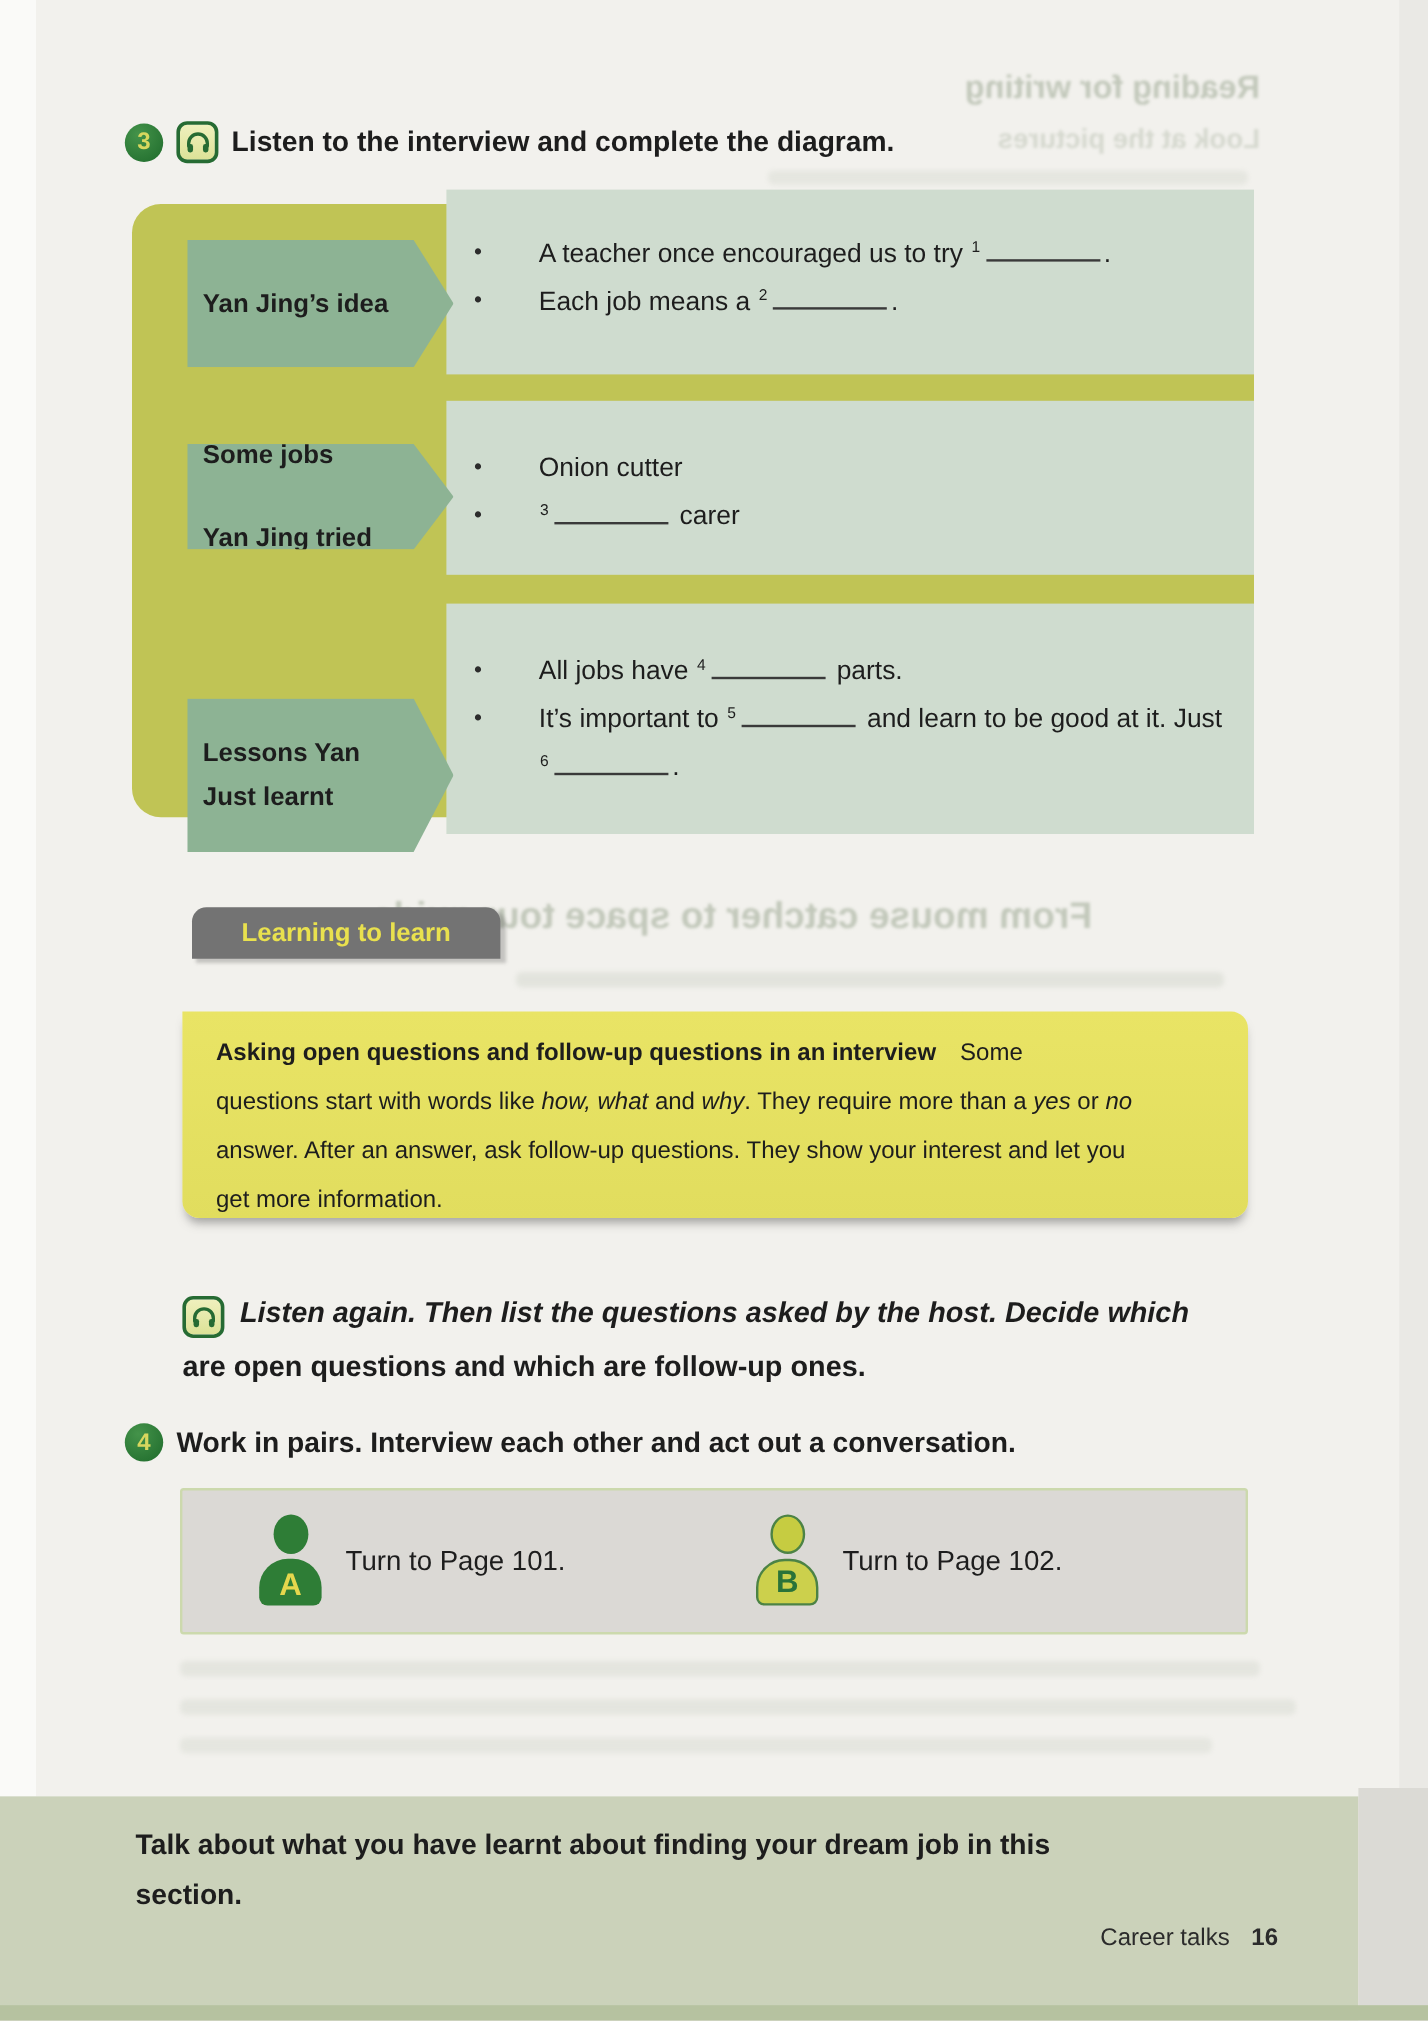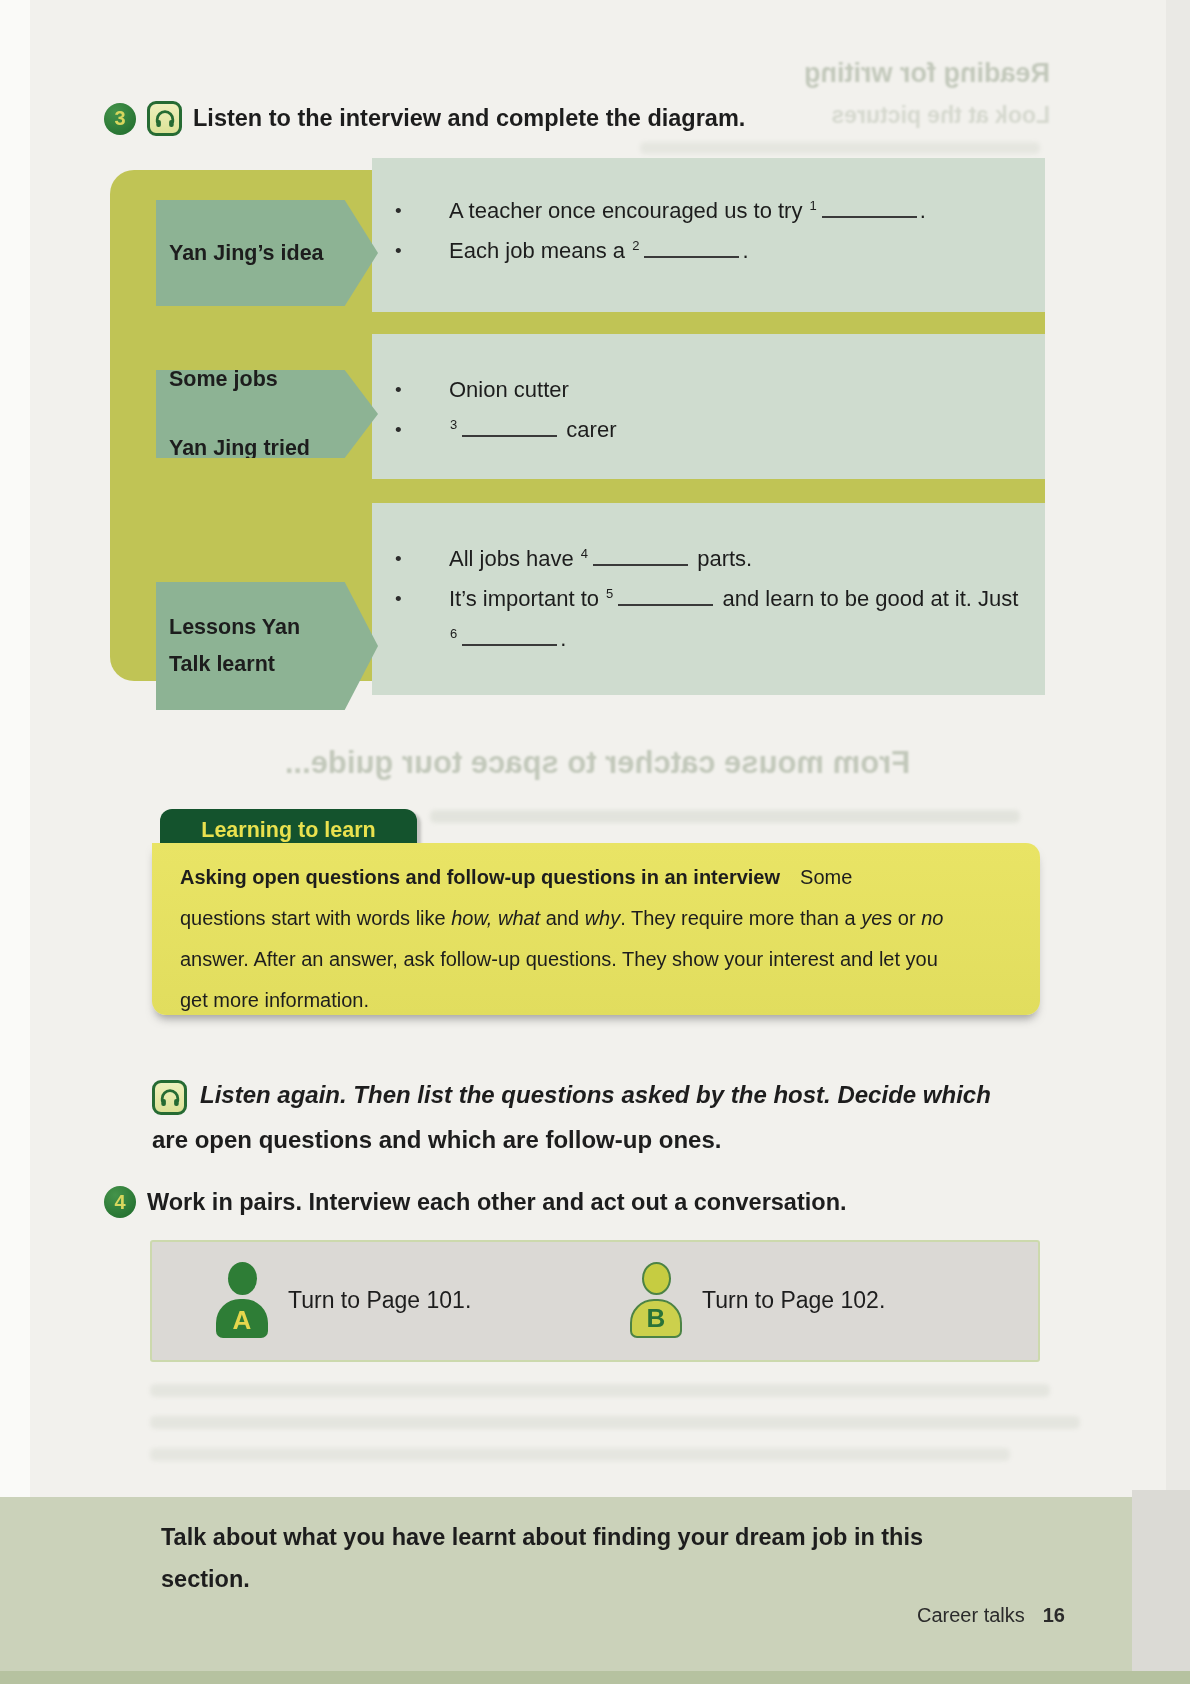--- a/index.html
+++ b/index.html
@@ -46,21 +46,21 @@
   #bl2{top:181px;padding:36px 18px 0 23px;}
   #bl3{top:350px;padding:36px 18px 0 23px;}
   .bullet{display:flex;font-size:22px;line-height:40px;}
   .bullet .dot{width:20px;flex:0 0 20px;font-size:19px;color:#2c2c2c;}
   .bullet .btxt{flex:1;margin-left:34px;}
   #bl3 .btxt{max-width:602px;}
   sup{font-size:13px;line-height:0;vertical-align:super;margin:0 2px 0 1px;}
   .blank{display:inline-block;width:95px;height:15px;border-bottom:2px solid #3a3a3a;margin:0 3px;}
 
   
-  #ltl-tab{position:absolute;left:160px;top:809px;width:257px;height:43px;background:#14532d;
+  #ltl-tab{position:absolute;left:160px;top:756px;width:257px;height:43px;background:#737373;
       border-radius:12px 12px 0 0;color:#e9e14e;font-weight:bold;font-size:21.5px;
       display:flex;align-items:center;justify-content:center;box-shadow:4px 3px 3px rgba(60,60,60,.25);}
   #ltl-box{position:absolute;left:152px;top:843px;width:888px;height:172px;box-sizing:border-box;
       background:linear-gradient(180deg,#e9e465,#e1dd5e);border-radius:0 14px 14px 14px;
       padding:14px 12px 0 28px;box-shadow:0 7px 8px -3px rgba(90,90,90,.5);}
   .rline{font-size:20px;line-height:41px;white-space:nowrap;}
   .it{font-style:italic;}
   .bd{font-weight:bold;}
 
   
@@ -79,21 +79,21 @@
   .av-head{width:29px;height:33px;border-radius:50%;margin:0 auto;}
   .av-body{position:absolute;left:0;bottom:0;width:52px;height:39px;
       border-radius:24px 24px 7px 7px;display:flex;align-items:flex-end;justify-content:center;
       font-weight:bold;font-size:26px;line-height:36px;}
   #pair-a .av-head{background:#2e7d36;}
   #pair-a .av-body{background:#2e7d36;color:#e5d74d;}
   #pair-b .av-head{background:#c6cc41;border:2px solid #4c8345;box-sizing:border-box;}
   #pair-b .av-body{background:#ccd04c;color:#2a7339;border:2px solid #4c8345;box-sizing:border-box;}
 
   
-  #wrapup{position:absolute;left:113px;top:1516px;font-weight:bold;font-size:23.5px;margin-left:48px;}
+  #wrapup{position:absolute;left:113px;top:1516px;font-weight:bold;font-size:23.5px;}
   #wrapup .tline{line-height:42px;}
   #footer{position:absolute;left:700px;top:1604px;width:365px;text-align:right;font-size:20px;color:#2b2b2b;}
   #footer .pg{font-weight:bold;margin-left:18px;}
 </style>
 </head>
 <body>
 
 <div class="page">
 
   <div class="left-strip"></div>
@@ -133,21 +133,21 @@
 
     <div class="arrow" id="arrow1">
         <div class="tline">Yan Jing’s idea</div>
       </div>
     <div class="arrow" id="arrow2">
         <div class="tline">Some jobs</div>
         <div class="tline">Yan Jing tried</div>
       </div>
     <div class="arrow" id="arrow3">
         <div class="tline">Lessons Yan</div>
-        <div class="tline">Talk learnt</div>
+        <div class="tline">Just learnt</div>
       </div>
 
     <div class="bullets" id="bl1">
         <div class="bullet">
           <span class="dot">•</span>
           <span class="btxt"><span>A teacher once encouraged us to try </span><sup>1</sup><span class="blank"></span><span>.</span></span>
         </div>
         <div class="bullet">
           <span class="dot">•</span>
           <span class="btxt"><span>Each job means a </span><sup>2</sup><span class="blank"></span><span>.</span></span>

